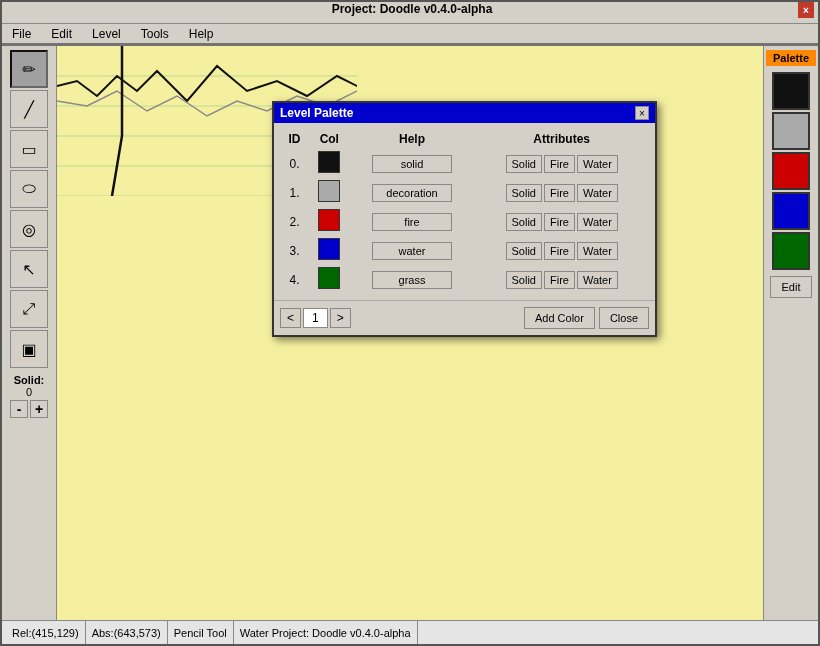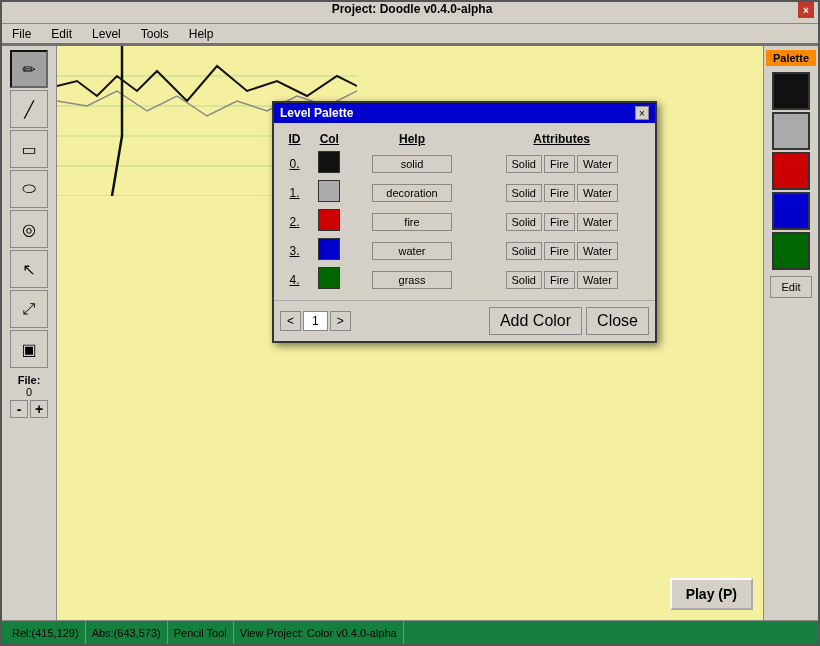--- a/index.html
+++ b/index.html
@@ -169,21 +169,21 @@
       background: #d4d0c8;
       border: 1px solid #888;
       cursor: pointer;
       font-size: 11px;
       margin-top: 4px;
     }
 
     
     #status-bar {
       height: 24px;
-      background: #15803d;
+      background: #e5e5e5;
       border-top: 1px solid #888;
       display: flex;
       padding: 0 4px;
       gap: 0;
       font-size: 11px;
     }
     .status-segment {
       padding: 0 6px;
       border-right: 1px solid #888;
       height: 100%;
@@ -236,21 +236,20 @@
       display: flex;
       align-items: center;
       justify-content: center;
     }
     #dialog-content {
       padding: 6px;
     }
     #palette-table {
       width: 100%;
       border-collapse: collapse;
-      text-decoration: underline;
     }
     #palette-table th {
       font-size: 12px;
       font-weight: bold;
       text-align: center;
       padding: 3px 4px;
       background: #d4d0c8;
     }
     #palette-table td {
       text-align: center;
@@ -304,21 +303,21 @@
       font-size: 12px;
       border: 1px solid #888;
       background: white;
     }
     #footer-btns {
       display: flex;
       gap: 4px;
     }
     .footer-btn {
       padding: 4px 10px;
-      font-size: 16px;
+      font-size: 11px;
       cursor: pointer;
       border: 1px solid #888;
       background: #d4d0c8;
     }
 
     
     .go-flag {
       position: absolute;
       top: 95px;
       left: 120px;
@@ -348,21 +347,21 @@
     <div id="left-toolbar">
       <button class="tool-btn active">✏</button>
       <button class="tool-btn">╱</button>
       <button class="tool-btn">▭</button>
       <button class="tool-btn">⬭</button>
       <button class="tool-btn">◎</button>
       <button class="tool-btn">↖</button>
       <button class="tool-btn">⤢</button>
       <button class="tool-btn">▣</button>
       <div id="size-section">
-        <div id="size-label">File:</div>
+        <div id="size-label">Solid:</div>
         <div id="size-value">0</div>
         <div id="size-controls">
           <button class="size-btn">-</button>
           <button class="size-btn">+</button>
         </div>
       </div>
     </div>
 
     <div id="canvas-area">
 
@@ -468,33 +467,32 @@
             <span class="page-num">1</span>
             <button class="page-btn">&gt;</button>
           </div>
           <div id="footer-btns">
             <button class="footer-btn">Add Color</button>
             <button class="footer-btn">Close</button>
           </div>
         </div>
       </div>
 
-      <button id="play-btn" style="position:absolute; bottom:10px; right:10px; background:#d4d0c8; border:2px outset #fff; padding:6px 14px; font-size:14px; font-weight:bold; cursor:pointer;">Play (P)</button>
     </div>
 
     <div id="right-palette">
       <div id="palette-label">Palette</div>
       <div class="palette-color" style="background:#111111; margin-top:4px;"></div>
       <div class="palette-color" style="background:#aaaaaa;"></div>
       <div class="palette-color" style="background:#cc0000;"></div>
       <div class="palette-color" style="background:#0000cc;"></div>
       <div class="palette-color" style="background:#006600;"></div>
       <button id="edit-btn">Edit</button>
     </div>
   </div>
 
   <div id="status-bar">
     <span class="status-segment">Rel:(415,129)</span>
     <span class="status-segment">Abs:(643,573)</span>
     <span class="status-segment">Pencil Tool</span>
-    <span class="status-segment">View Project: Color v0.4.0-alpha</span>
+    <span class="status-segment">Water Project: Doodle v0.4.0-alpha</span>
   </div>
 </div>
 
 </body></html>

